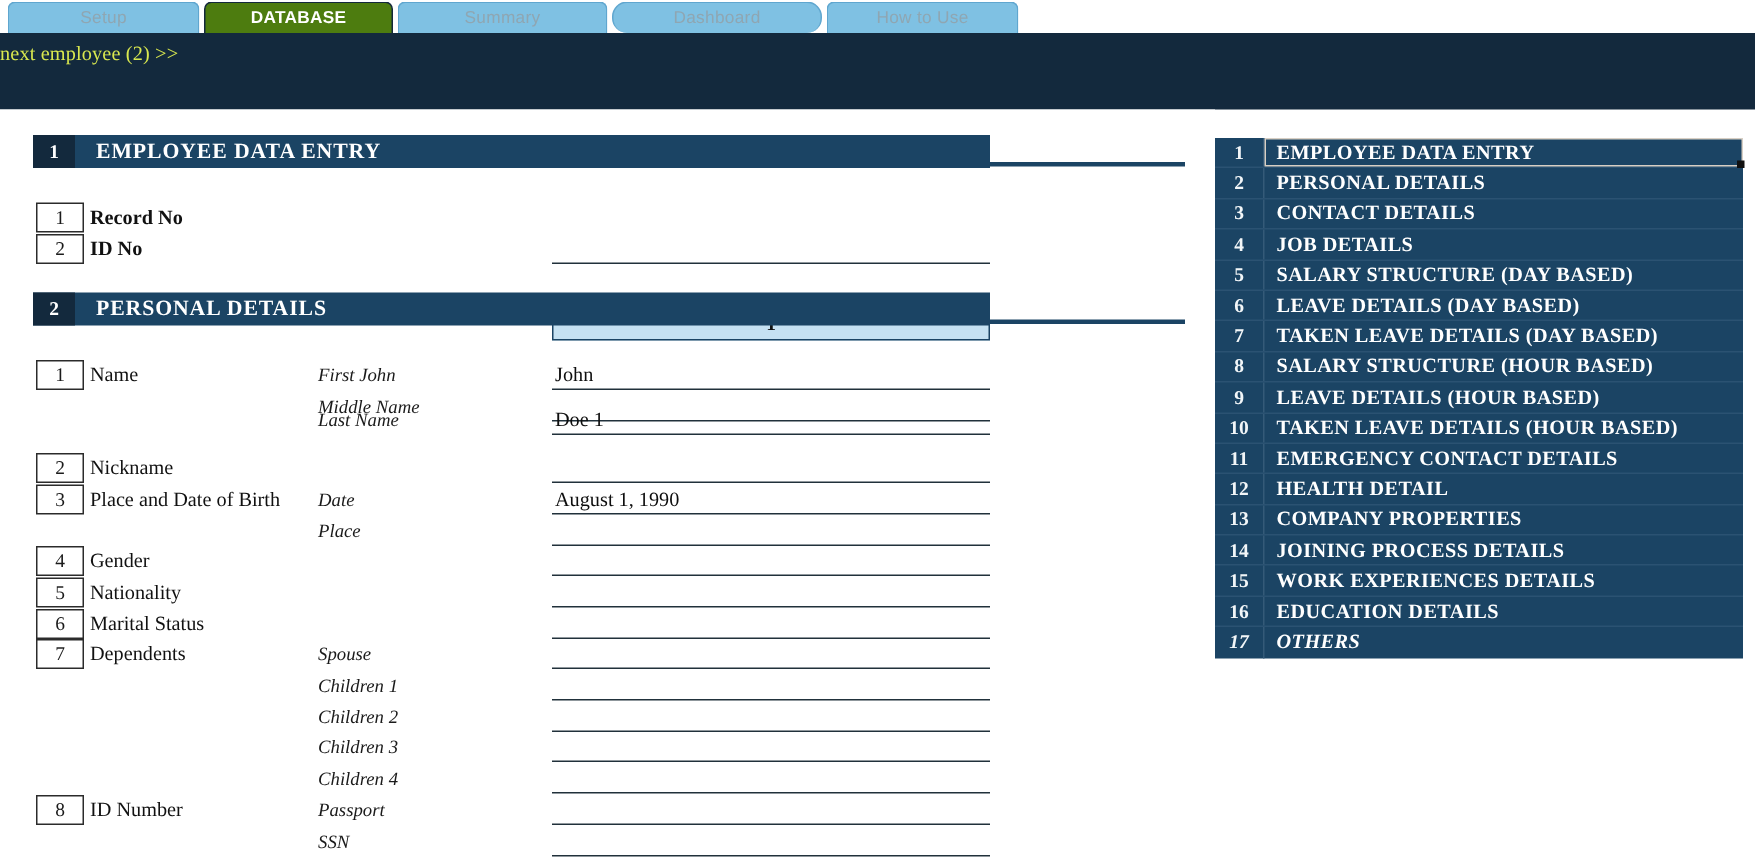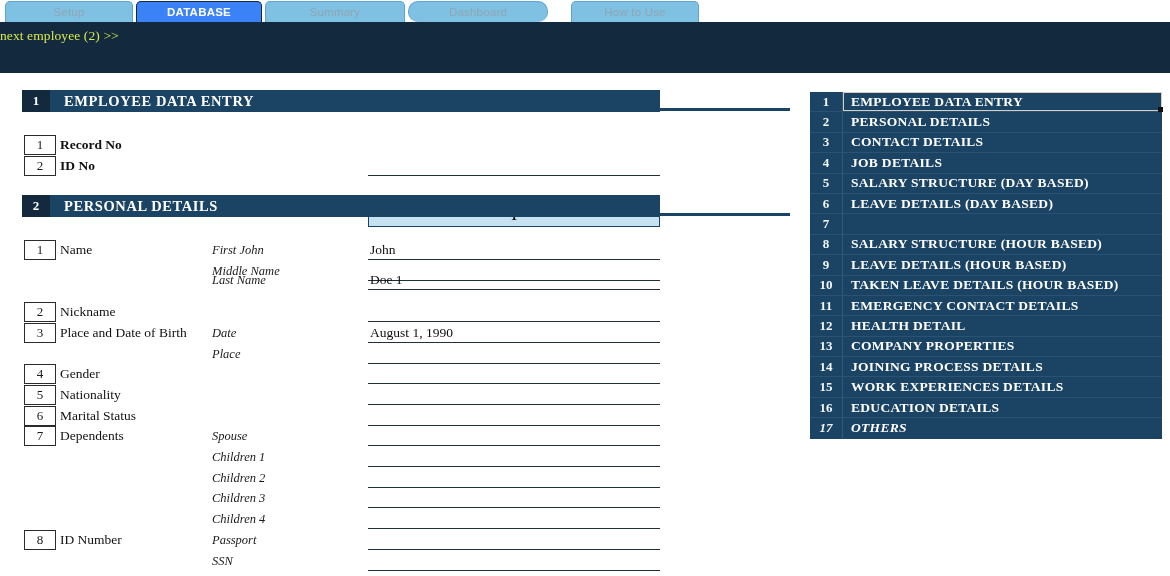--- a/index.html
+++ b/index.html
@@ -38,31 +38,31 @@
     letter-spacing: 0.2px;
     user-select: none;
   }
   .tab.inactive {
     background: #7fc1e3;
     color: #8fa6b2;
     border: 1px solid #5fa6cf;
     border-bottom: none;
   }
   .tab.active {
-    background: #3b82f6;
+    background: #4d7c0f;
     color: #ffffff;
     font-weight: bold;
     border: 1px solid #13283c;
     border-bottom: none;
   }
   .tab-0 { width: 128px; margin-left: 2px; }
   .tab-1 { width: 126px; }
   .tab-2 { width: 140px; }
   .tab-3 { width: 140px; border-radius: 10px; }
-  .tab-4 { width: 128px; margin-left: 20px; }
+  .tab-4 { width: 128px; }
 
   
   #headerband {
     position: absolute;
     left: 0; top: 22px;
     width: 1170px;
     height: 51px;
     background: #13293d;
   }
   #nextlink {
@@ -452,20 +452,21 @@
       <div class="navtitle">SALARY STRUCTURE (DAY BASED)</div>
     </div>
     <div class="navrow">
       <div class="navnum">6</div>
       <div class="navsep"></div>
       <div class="navtitle">LEAVE DETAILS (DAY BASED)</div>
     </div>
     <div class="navrow">
       <div class="navnum">7</div>
       <div class="navsep"></div>
+      <div class="navtitle">TAKEN LEAVE DETAILS (DAY BASED)</div>
     </div>
     <div class="navrow">
       <div class="navnum">8</div>
       <div class="navsep"></div>
       <div class="navtitle">SALARY STRUCTURE (HOUR BASED)</div>
     </div>
     <div class="navrow">
       <div class="navnum">9</div>
       <div class="navsep"></div>
       <div class="navtitle">LEAVE DETAILS (HOUR BASED)</div>

